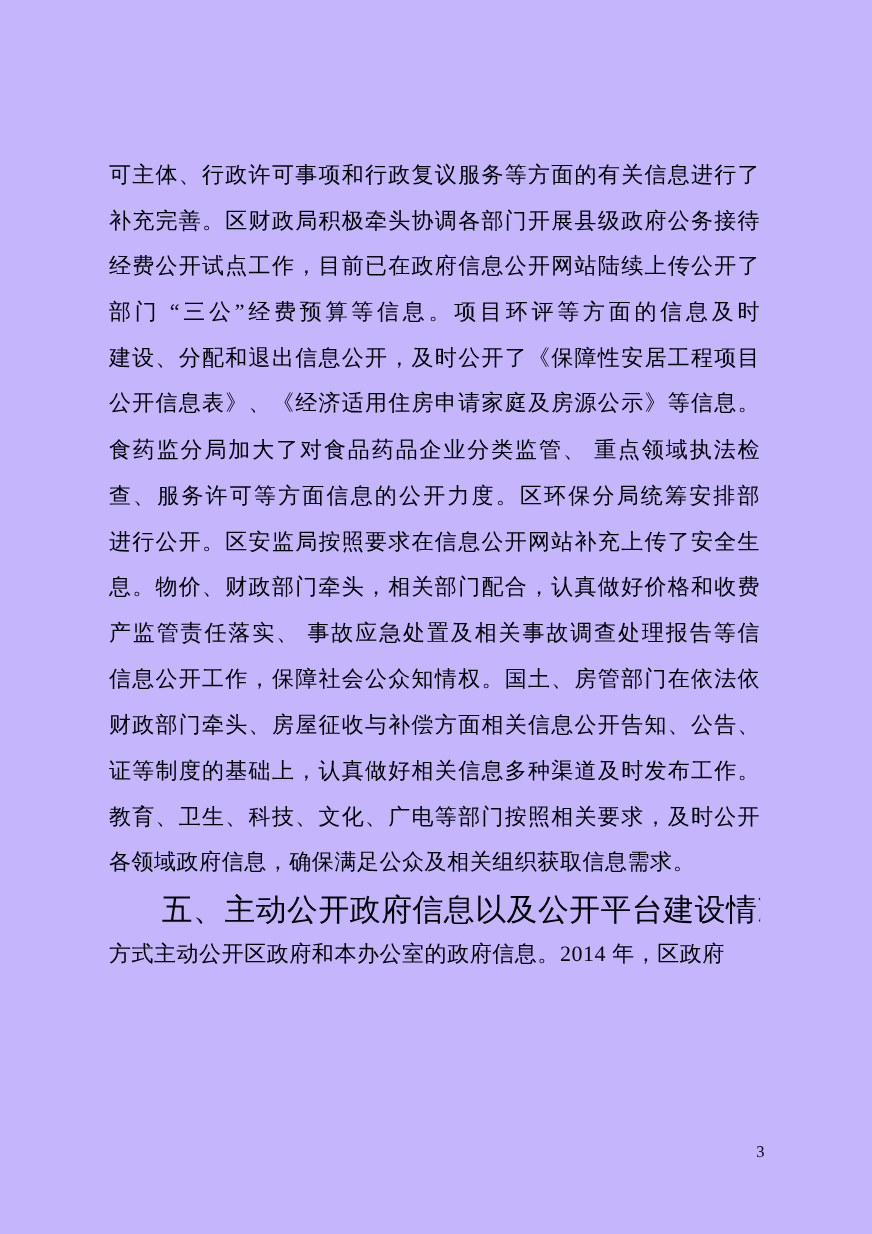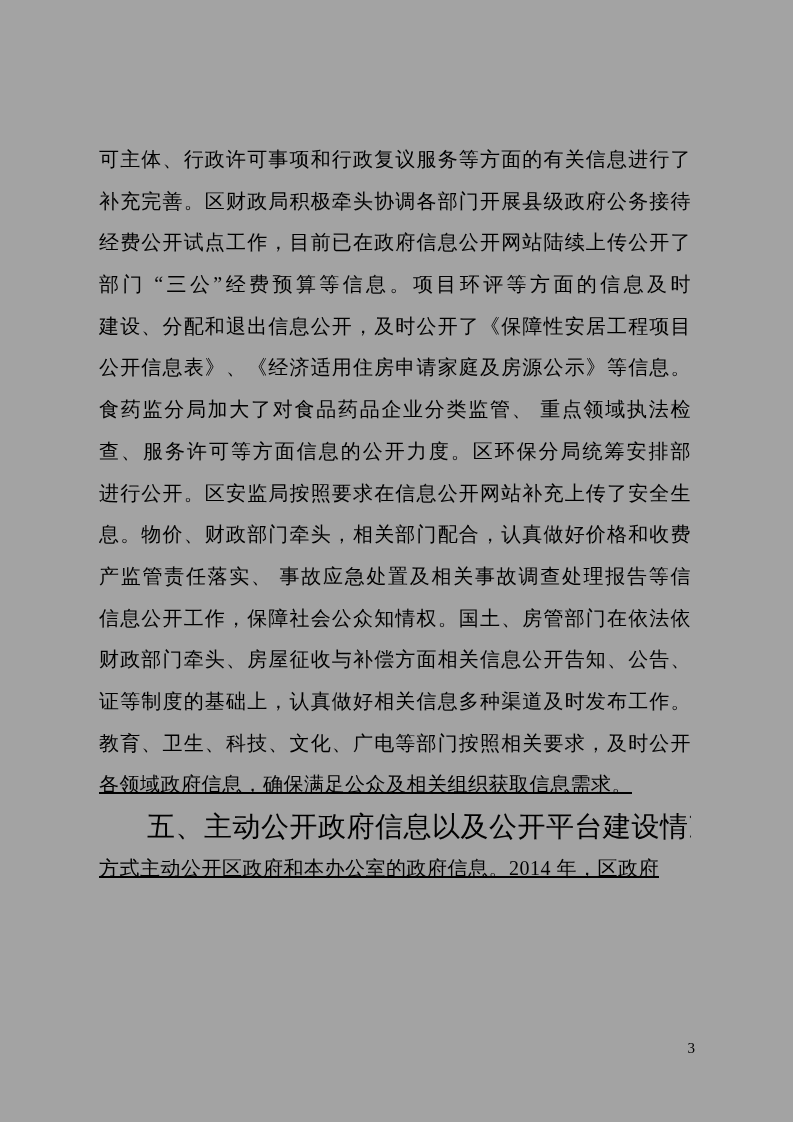--- a/index.html
+++ b/index.html
@@ -9,21 +9,21 @@
     height: 1122px;
     position: relative;
     font-family: "Liberation Serif", "DejaVu Serif", serif;
     color: #000000;
   }
   .page {
     position: absolute;
     left: 0; top: 0;
     width: 793px;
     height: 1122px;
-    background: #a3a3a3;
+    background: #c4b5fd;
     overflow: hidden;
   }
   .content {
     position: absolute;
     left: 99px;
     top: 139px;
     width: 592px;
   }
   .para { width: 100%; }
   .tline {
@@ -31,21 +31,20 @@
     line-height: 41.7px;
     height: 41.7px;
     text-align: justify;
     text-align-last: justify;
     overflow: hidden;
     letter-spacing: 0.5px;
   }
   .tline.last {
     text-align: left;
     text-align-last: left;
-    text-decoration: underline;
   }
   .p-indent .tline.first { text-indent: 50px; }
   .heading {
     font-family: "Liberation Sans", "DejaVu Sans", sans-serif;
     font-weight: 400;
     font-size: 28px;
     line-height: 41.7px;
     height: 41.7px;
     text-indent: 48px;
     letter-spacing: 0.5px;

